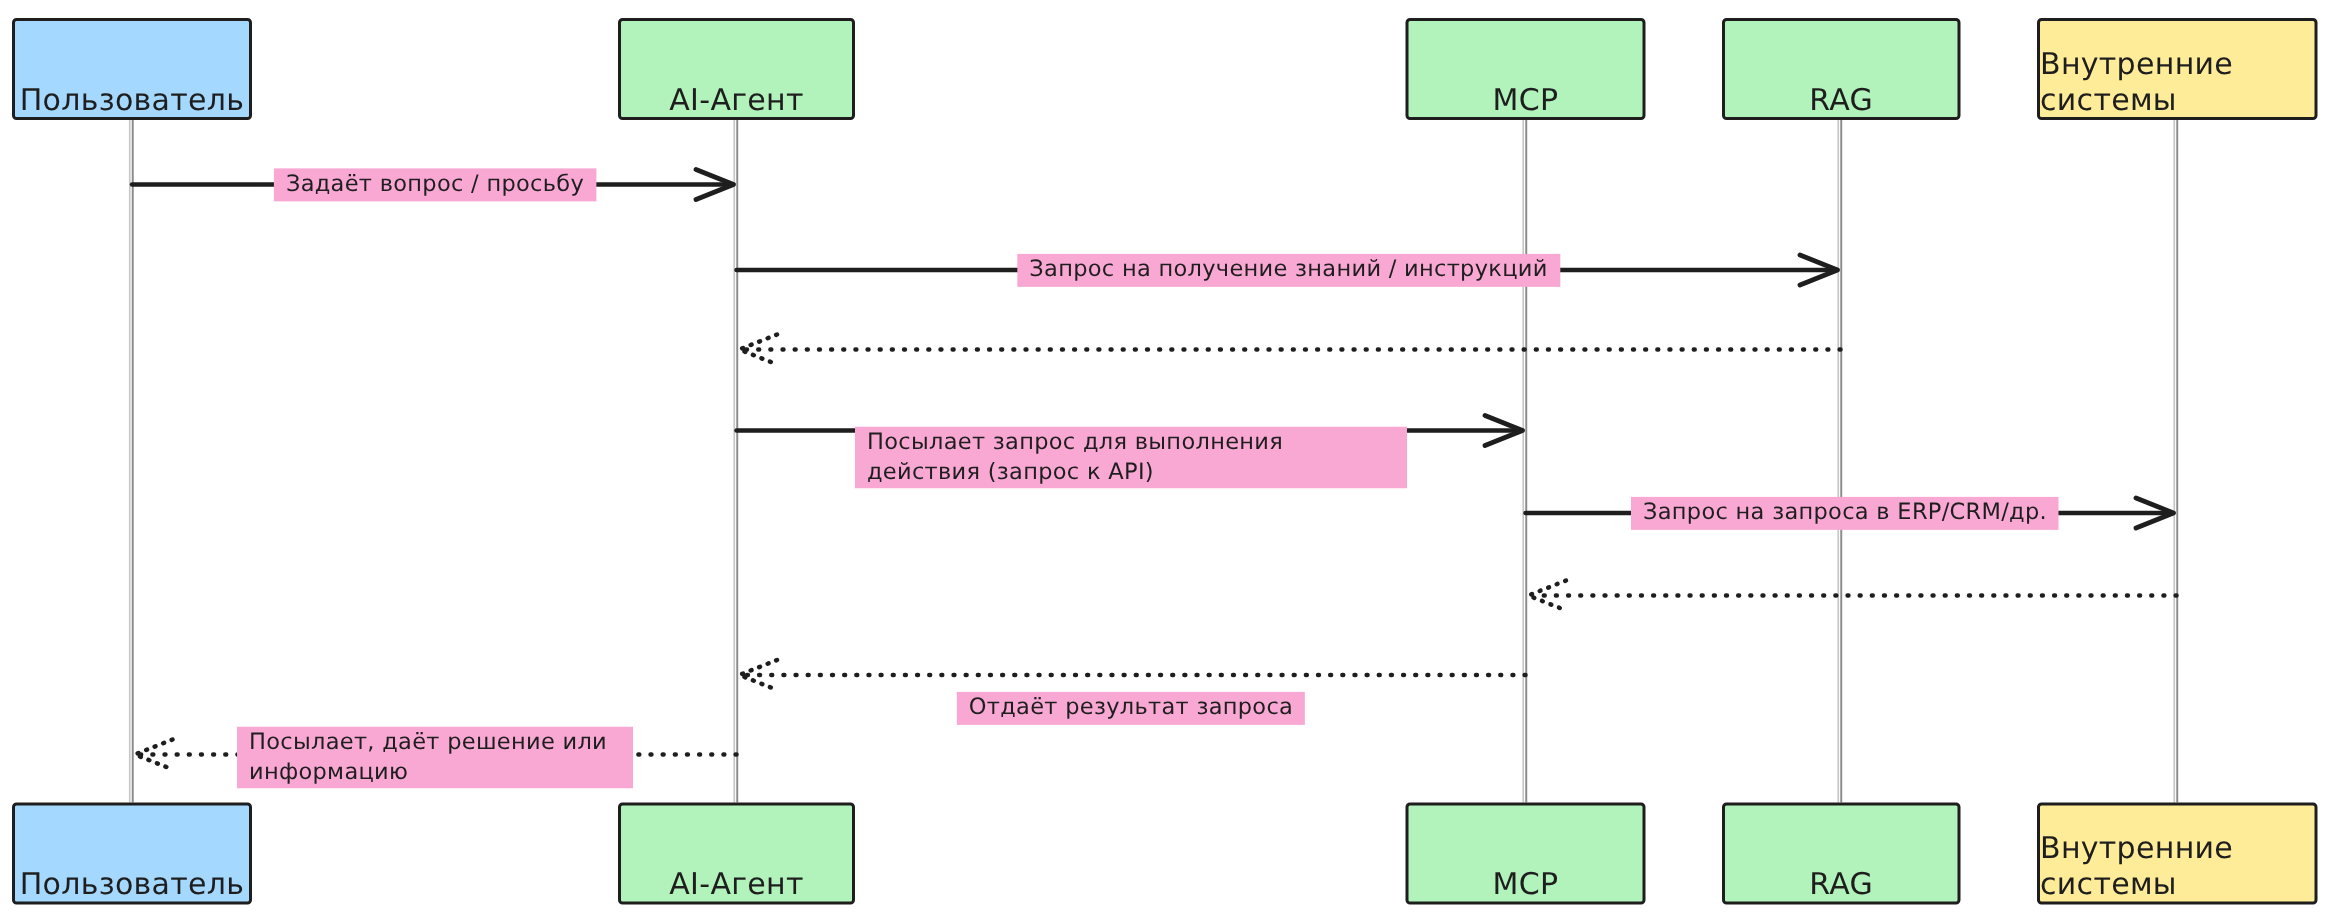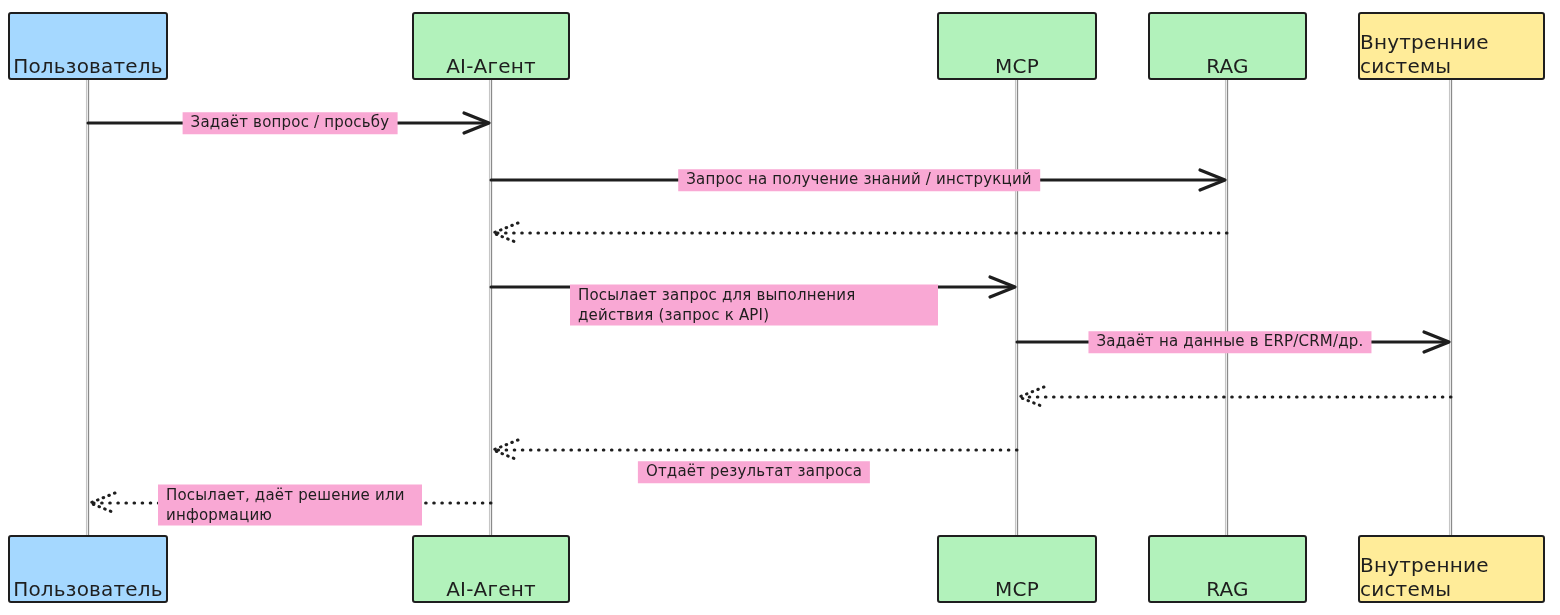--- a/index.html
+++ b/index.html
@@ -124,17 +124,17 @@
   <div class="actor-box" style="left: 1148px; top: 535px; width: 159px; background-color: rgb(178, 242, 187);">
     <span>RAG</span>
   </div>
   <div class="actor-box" style="left: 1358px; top: 535px; width: 187px; background-color: rgb(255, 236, 153);">
     <span>Внутренние системы</span>
   </div>
 
   <div class="msg-label" style="left:290px;top:123px;">Задаёт вопрос / просьбу</div>
   <div class="msg-label" style="left:859px;top:180px;">Запрос на получение знаний / инструкций</div>
   <div class="msg-label wrap" style="left:754px;top:287px;width:352px;margin-top:18px;">Посылает запрос для выполнения действия (запрос к API)</div>
-  <div class="msg-label" style="left:1230px;top:342px;">Задаёт на данные в ERP/CRM/др.</div>
+  <div class="msg-label" style="left:1230px;top:342px;">Запрос на запроса в ERP/CRM/др.</div>
   <div class="msg-label" style="left:754px;top:472px;">Отдаёт результат запроса</div>
   <div class="msg-label wrap" style="left:290px;top:505px;width:248px;">Посылает, даёт решение или информацию</div>
 
 </div>
 
 </body></html>

